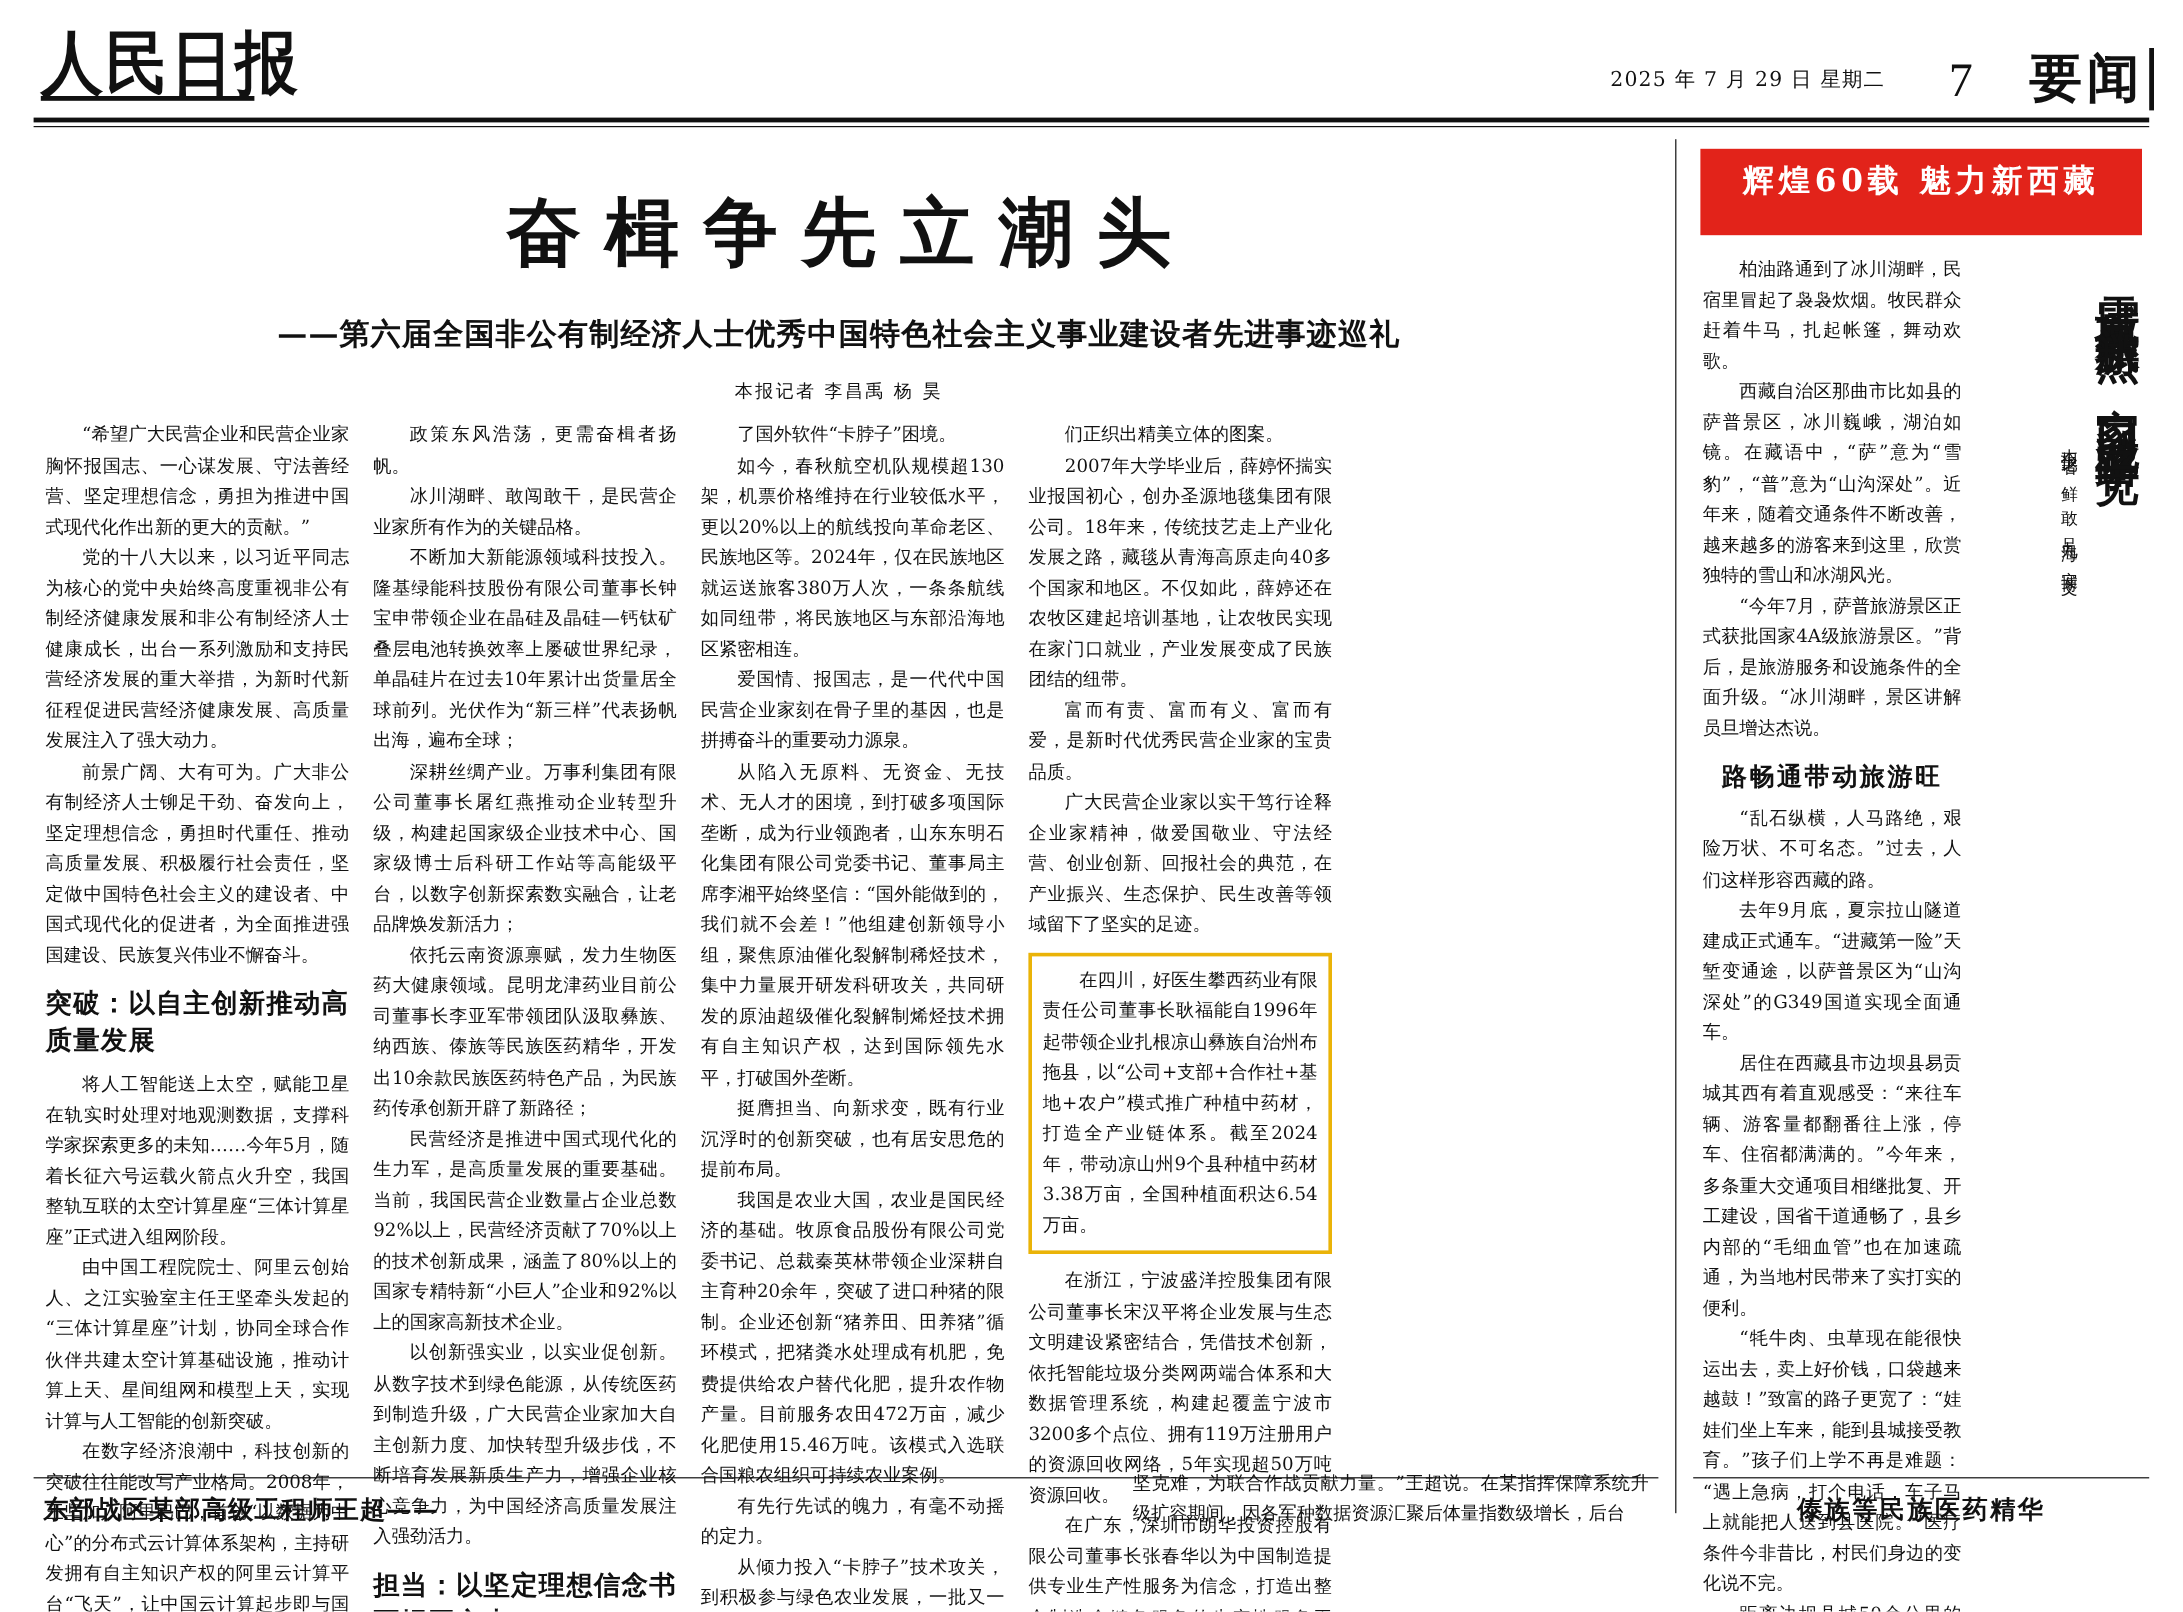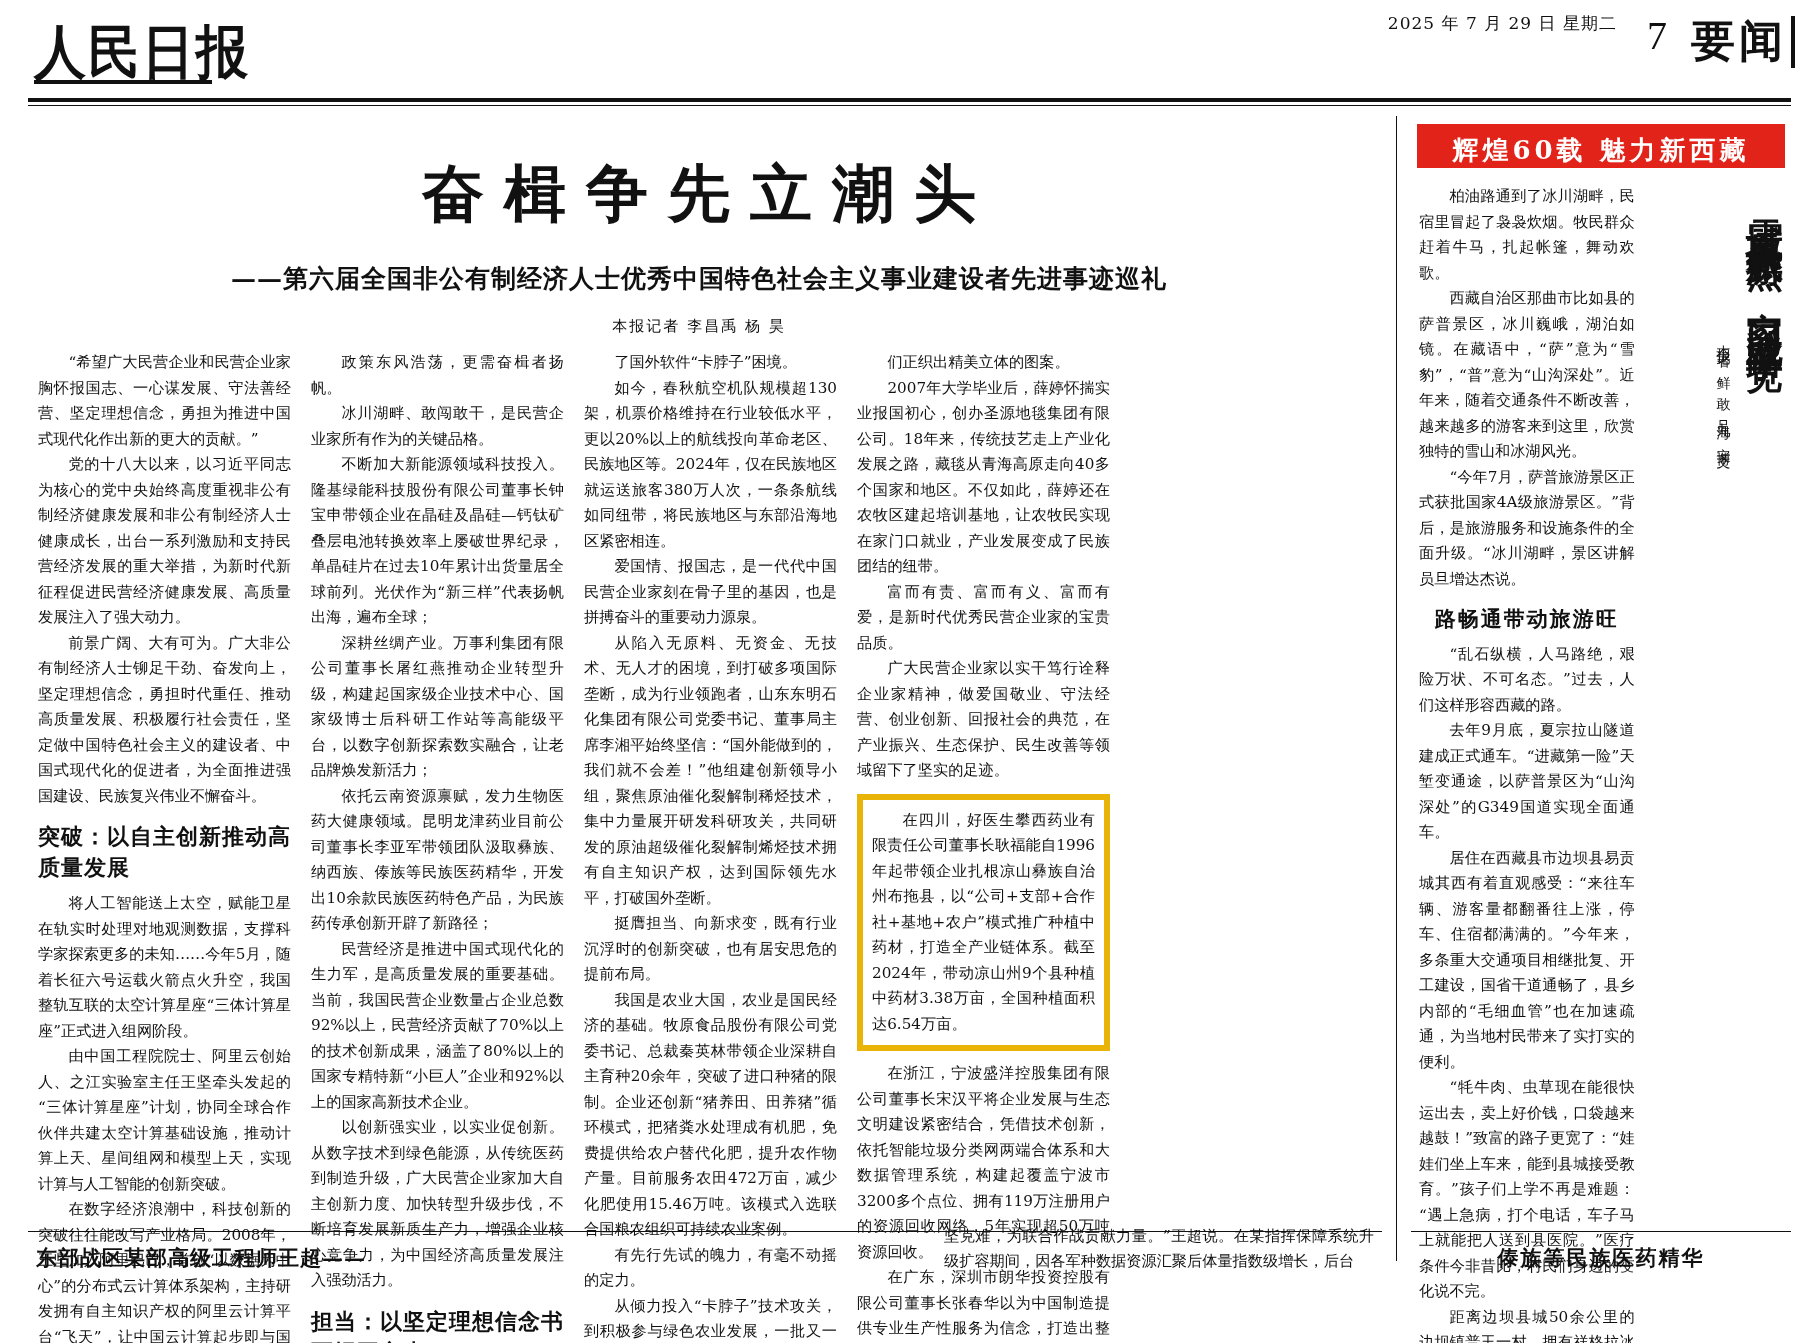--- a/index.html
+++ b/index.html
@@ -15,21 +15,21 @@
 
   
   .masthead{position:relative;height:96px;display:flex;align-items:flex-start;}
   .logo{
     font-family:"DejaVu Serif","Liberation Serif",serif;
     font-weight:bold;font-size:52px;letter-spacing:2px;
     color:#111;margin-top:14px;margin-left:6px;
     transform:scaleY(1.12);transform-origin:left top;
   }
   .logo-rule{position:absolute;left:6px;top:80px;width:178px;height:4px;background:#111;}
-  .masthead-right{position:absolute;right:0;top:12px;display:flex;gap:14px;}
+  .masthead-right{position:absolute;right:0;top:36px;display:flex;align-items:center;gap:37px;}
   .issue-date{font-size:17px;letter-spacing:1px;color:#111;white-space:nowrap;}
   .page-number{font-size:40px;font-family:"Liberation Serif",serif;margin-left:16px;}
   .section-name{
     font-size:44px;font-weight:bold;letter-spacing:4px;
     padding:0 4px 2px 10px;position:relative;
   }
   .section-name:after{
     content:"";position:absolute;right:-4px;top:4px;width:4px;height:52px;background:#111;
   }
   .top-rule{height:4px;background:#111;margin:2px 0 0 0;}
@@ -64,40 +64,40 @@
   }
   .col + .col{border-left:0px;}
   .col p{margin:0 0 0 0;text-indent:2em;}
   .col h3{
     font-size:22px;font-weight:bold;line-height:31px;margin:12px 0 8px 0;
     text-indent:0;letter-spacing:1px;
   }
 
   
   .hl-box{
-    border:6px solid #eab308;padding:8px 9px;margin:10px 0 10px 0;
+    border:3px solid #eab308;padding:8px 9px;margin:10px 0 10px 0;
     font-size:15.2px;line-height:25.5px;text-align:justify;
   }
   .hl-box p{text-indent:2em;margin:0;}
 
   
   .bottom-rule{position:absolute;left:0;right:0;bottom:44px;height:1px;background:#111;}
   .footer-left{
     position:absolute;left:8px;bottom:4px;font-size:21px;font-weight:bold;letter-spacing:1px;
   }
   .footer-mid{
     position:absolute;left:916px;bottom:2px;width:430px;font-size:15.2px;line-height:25px;
     text-align:justify;
   }
   .footer-mid p{margin:0;text-indent:0;}
 
   
   .banner{
     background:#e2231a;color:#fff;text-align:center;font-weight:bold;
-    font-size:26px;letter-spacing:4px;padding:9px 0 0 0;margin:8px 6px 0 6px;
+    font-size:26px;letter-spacing:4px;padding:9px 0 28px 0;margin:8px 6px 0 6px;
   }
   .rt-wrap{display:flex;margin-top:16px;height:1010px;}
   .rt-text{width:218px;padding:0 8px;font-size:15.2px;line-height:25.5px;text-align:justify;}
   .rt-text p{margin:0;text-indent:2em;}
   .rt-text h4{
     font-size:21px;font-weight:bold;text-align:center;margin:14px 0 10px 0;letter-spacing:2px;
   }
   .vtitle-wrap{width:150px;position:relative;display:flex;justify-content:flex-end;}
   .vtitle{
     writing-mode:vertical-rl;text-orientation:upright;

